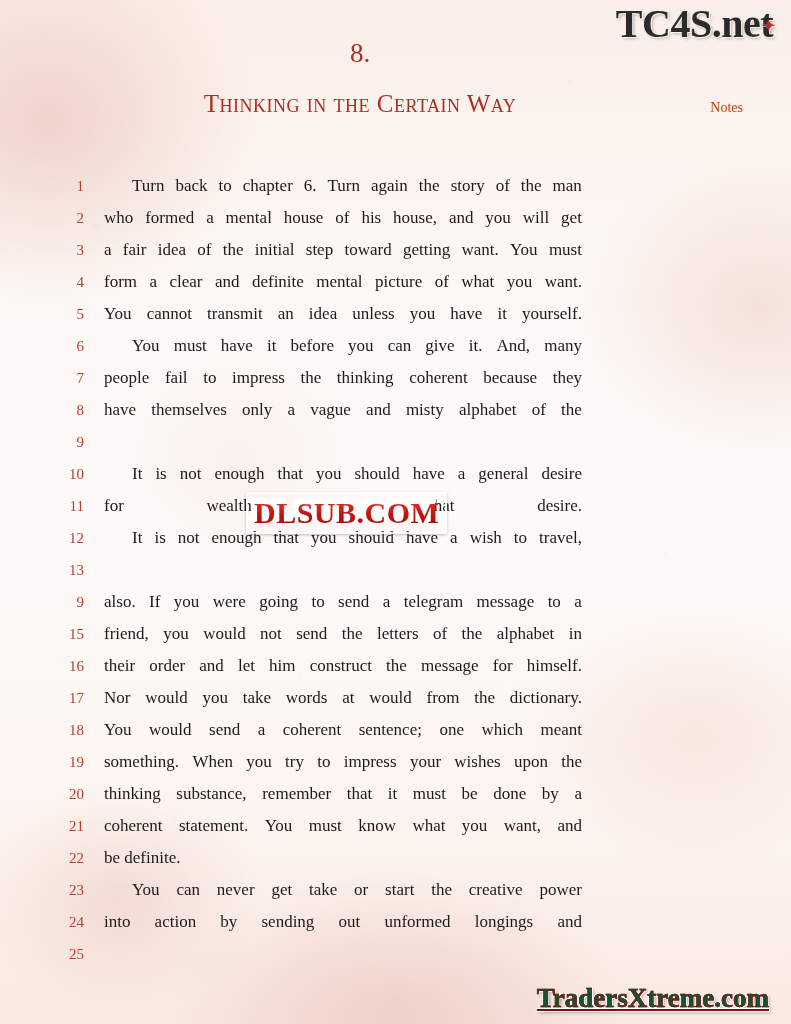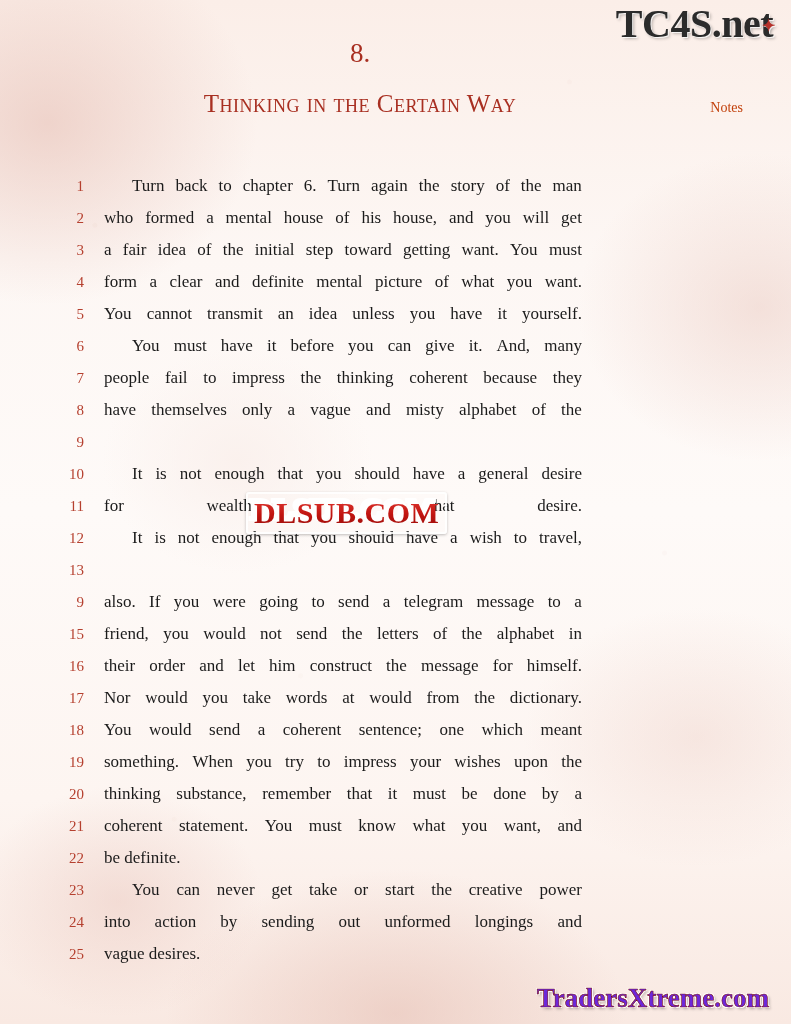--- a/index.html
+++ b/index.html
@@ -181,28 +181,29 @@
   }
 
   
   .footer-wm {
     position: absolute;
     bottom: 10px;
     right: 22px;
     font-family: "Liberation Serif", serif;
     font-weight: bold;
     font-size: 27px;
-    color: #6d28d9;
+    color: #14532d;
     -webkit-text-stroke: 0.6px #7d0f0c;
     text-shadow:
       -1px -1px 0 #ffffff,
       1px -1px 0 #ffffff,
       -1px 1px 0 #ffffff,
       1px 1px 0 #ffffff,
       2px 2px 3px rgba(0,0,0,0.30);
+    text-decoration: underline;
   }
 </style>
 </head>
 <body>
 
 <div class="page-bg"></div>
 <div class="grain"></div>
 
 <div class="content">
 
@@ -541,21 +542,20 @@
           <span>by</span>
           <span>sending</span>
           <span>out</span>
           <span>unformed</span>
           <span>longings</span>
           <span>and</span>
         </span>
       </div>
       <div class="line flow">
         <span class="num">25</span>
-        <span class="txt"><span>vague desires.</span></span>
       </div>
     </div>
 
   <div class="dlsub-outline">DLSUB.COM</div>
   <div class="dlsub">DLSUB.COM</div>
 
   <div class="footer-wm">TradersXtreme.com</div>
 
 </div>
 

